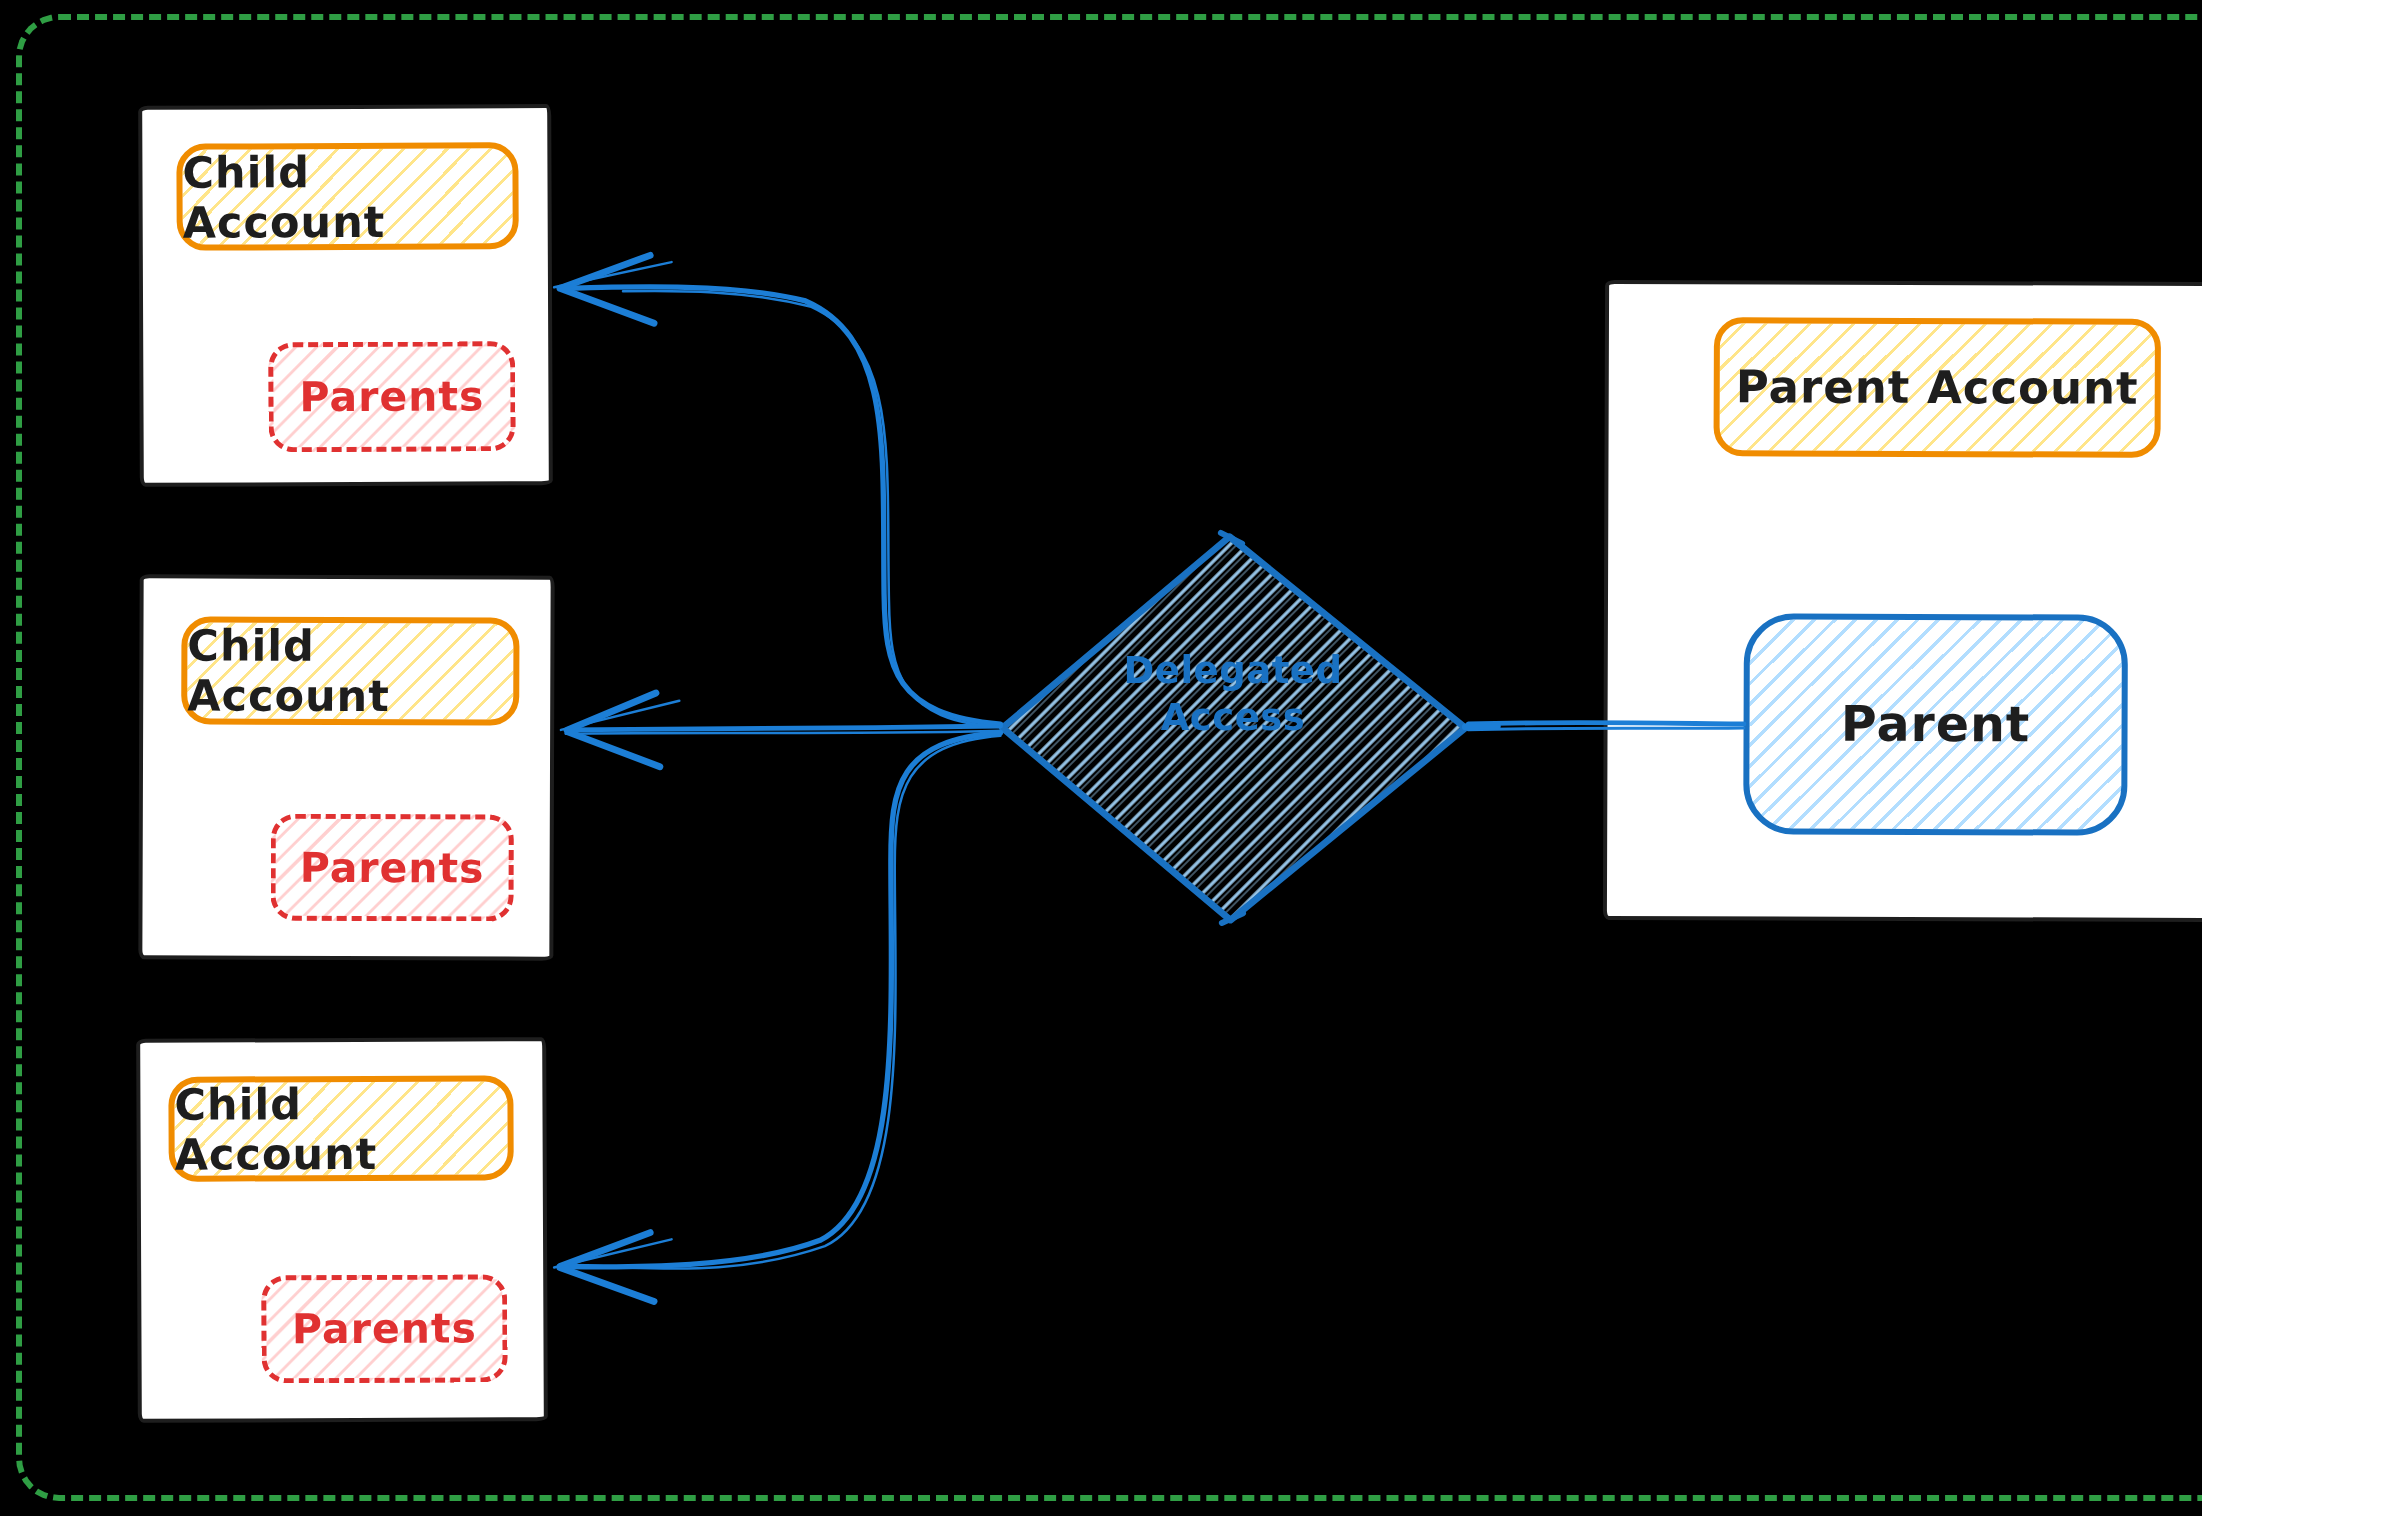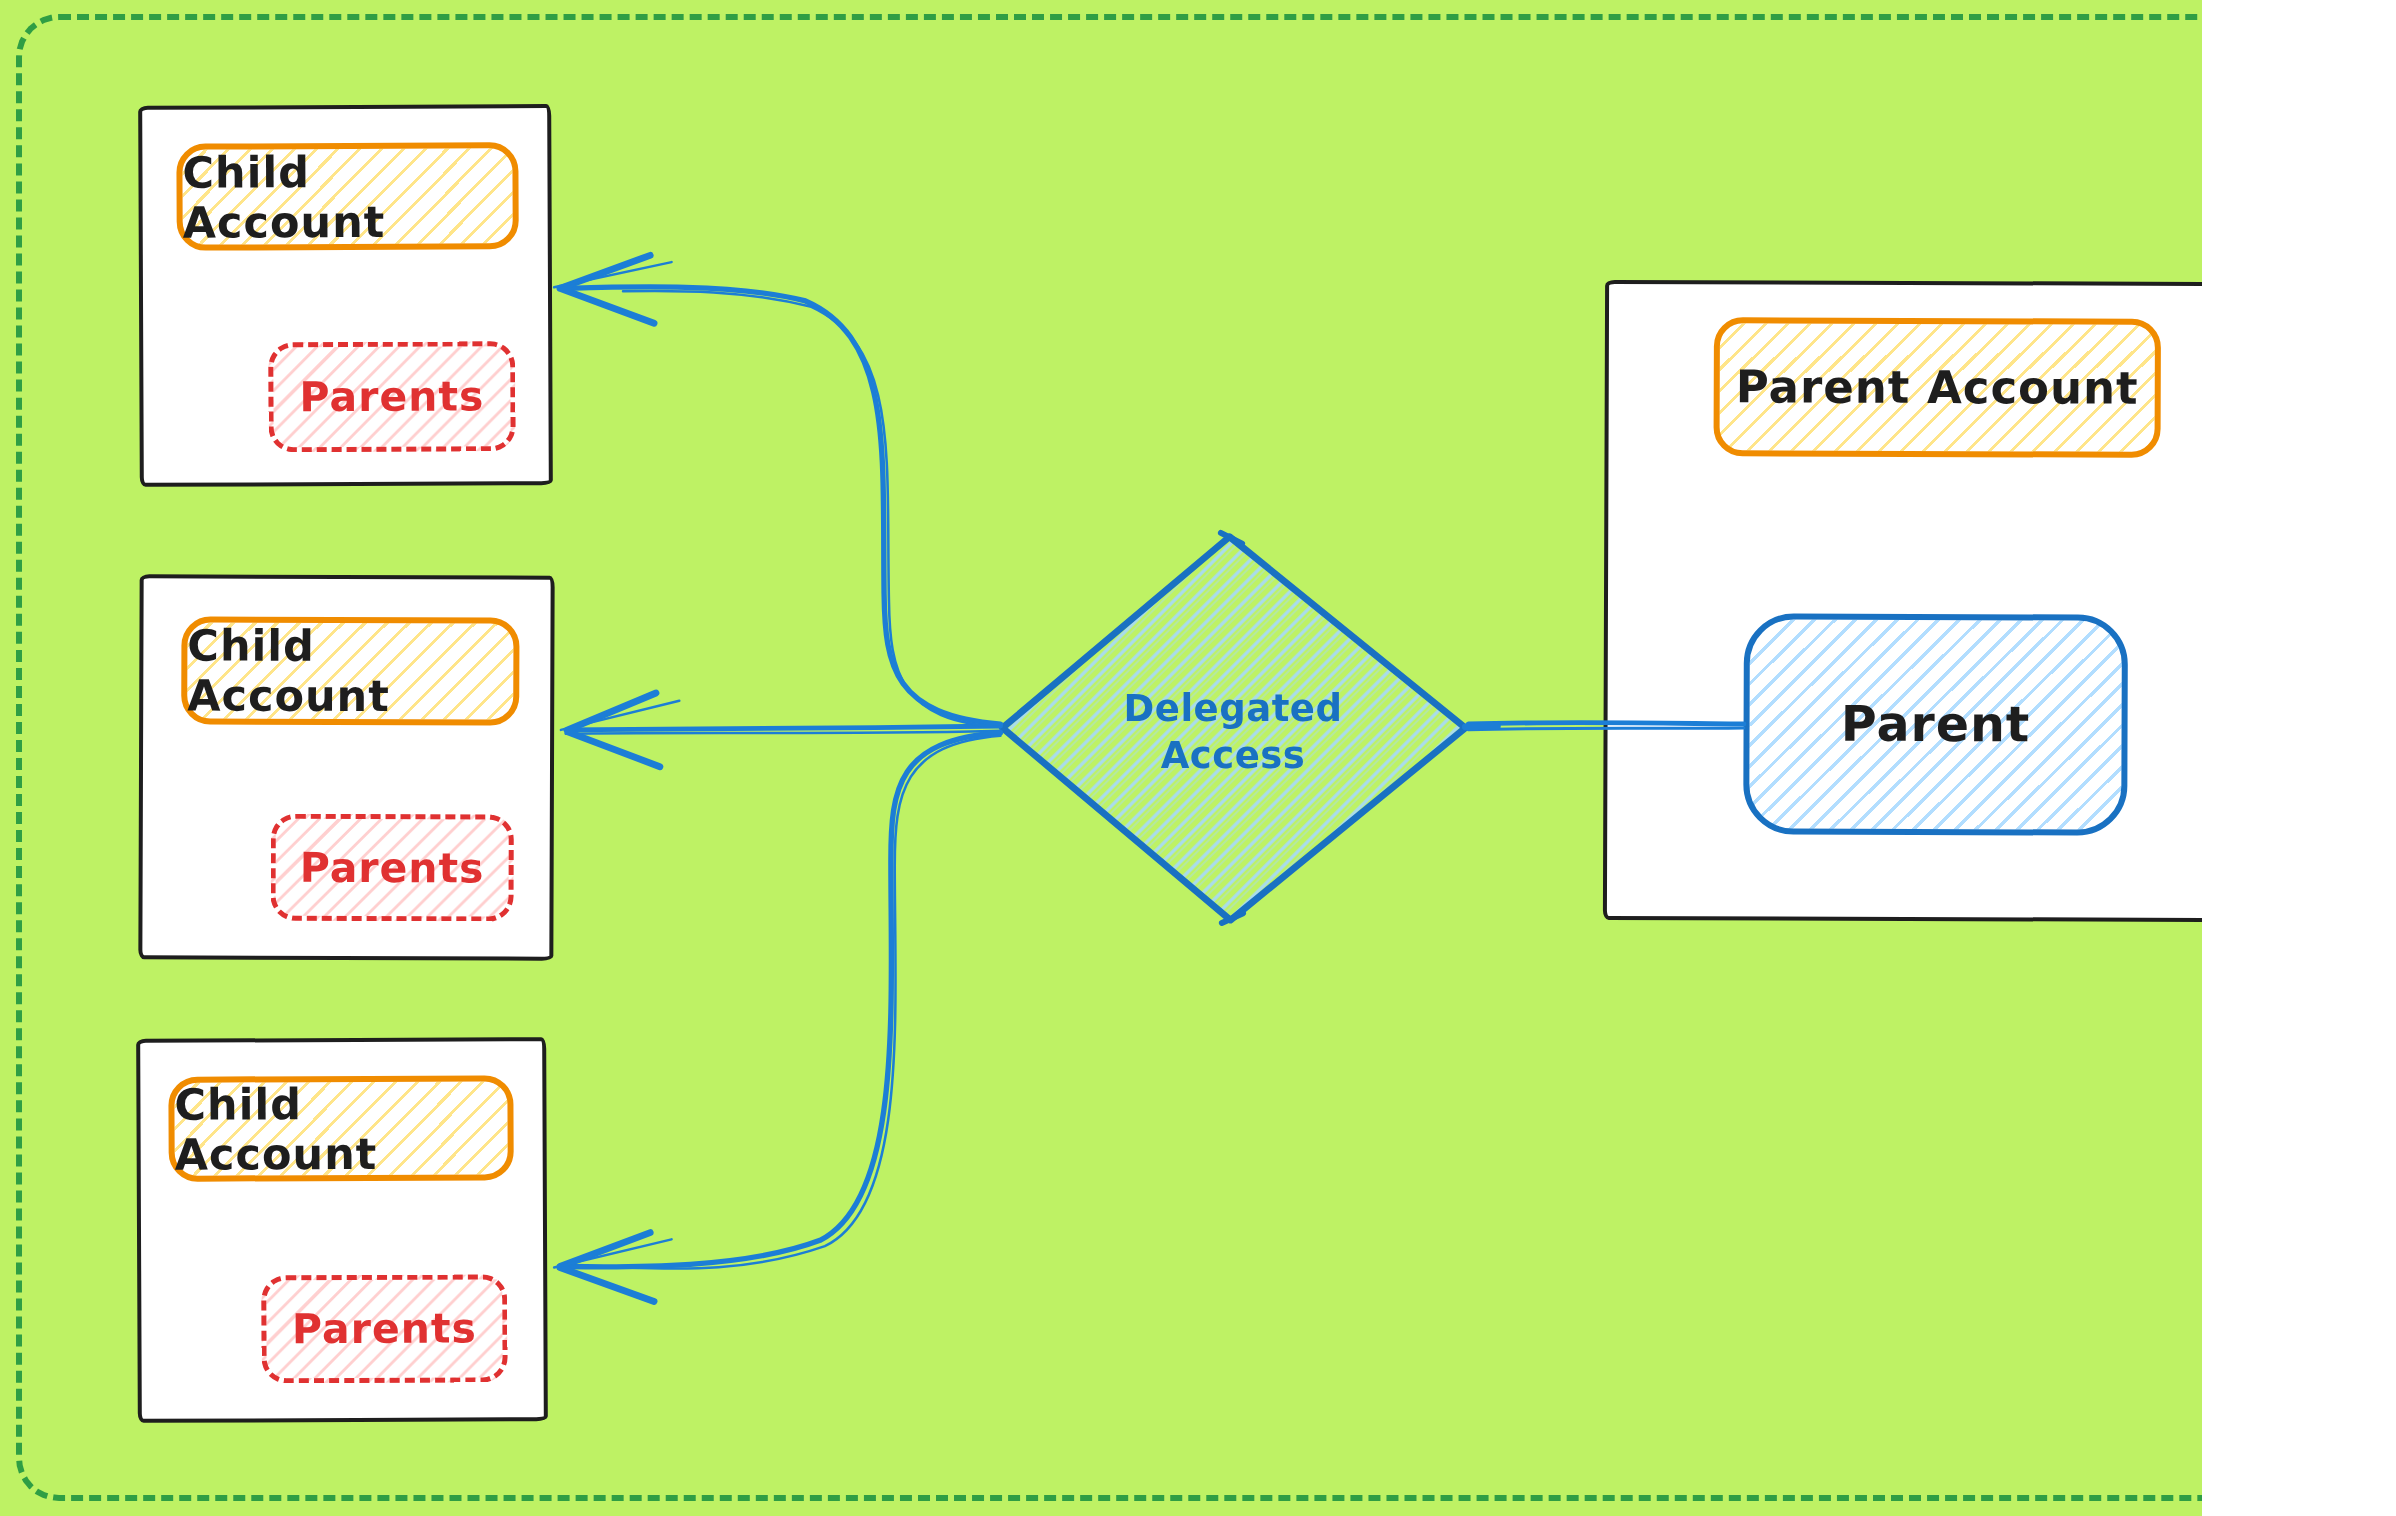--- a/index.html
+++ b/index.html
@@ -1,17 +1,17 @@
 <!DOCTYPE html>
 <html><head>
 <meta charset="utf-8">
 <style>
   html,body{margin:0;padding:0;background:#ffffff;}
   #canvas{
-    position:relative;width:2202px;height:1517px;background:#bef264;overflow:hidden;
+    position:relative;width:2202px;height:1517px;background:#000000;overflow:hidden;
     font-family:"DejaVu Sans",sans-serif;color:#1e1e1e;
   }
   .green-frame{
     position:absolute;left:15.5px;top:13.6px;width:2350px;height:1475px;
     border:6.8px dashed #2f9e44;border-radius:43px;
   }
   .node-box{
     position:absolute;background:#fff;border:4.9px solid #1e1e1e;
     border-radius:9.7px 4.9px 11.6px 5.8px / 5.8px 11.6px 4.9px 9.7px;
   }
@@ -27,21 +27,21 @@
     background:repeating-linear-gradient(135deg, rgba(255,168,168,.55) 0 2.9px, rgba(255,255,255,0) 2.9px 14.6px);
     font-size:41px;font-weight:600;letter-spacing:1px;color:#e03131;
   }
   .manager-node{
     position:absolute;display:flex;align-items:center;justify-content:center;
     border:6.8px solid #1971c2;border-radius:50px;
     background:repeating-linear-gradient(135deg, rgba(165,216,255,.85) 0 3.4px, rgba(255,255,255,0) 3.4px 14.6px);
     font-size:49px;font-weight:600;letter-spacing:1px;color:#1e1e1e;
   }
   .diamond-label{
-    position:absolute;left:1106px;top:674px;width:254px;height:116px;
+    position:absolute;left:1106px;top:636px;width:254px;height:116px;
     display:flex;align-items:center;justify-content:center;text-align:center;
     font-size:37px;line-height:1.28;font-weight:600;color:#1971c2;letter-spacing:0.5px;
   }
   .tilt-l{transform:rotate(-0.25deg);}
   .tilt-r{transform:rotate(0.2deg);}
   svg#wires{position:absolute;left:0;top:0;pointer-events:none;}
   svg#wires .clickable{pointer-events:auto;}
 </style>
 </head>
 <body>

